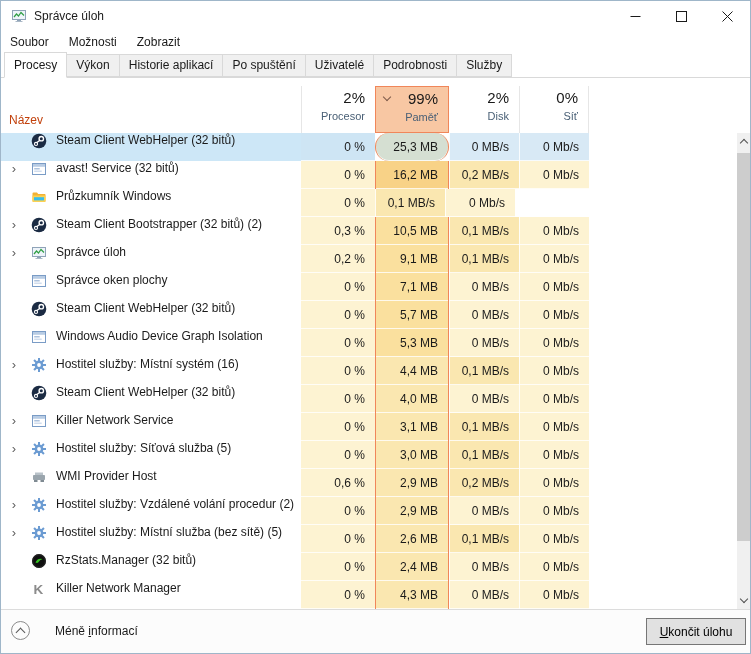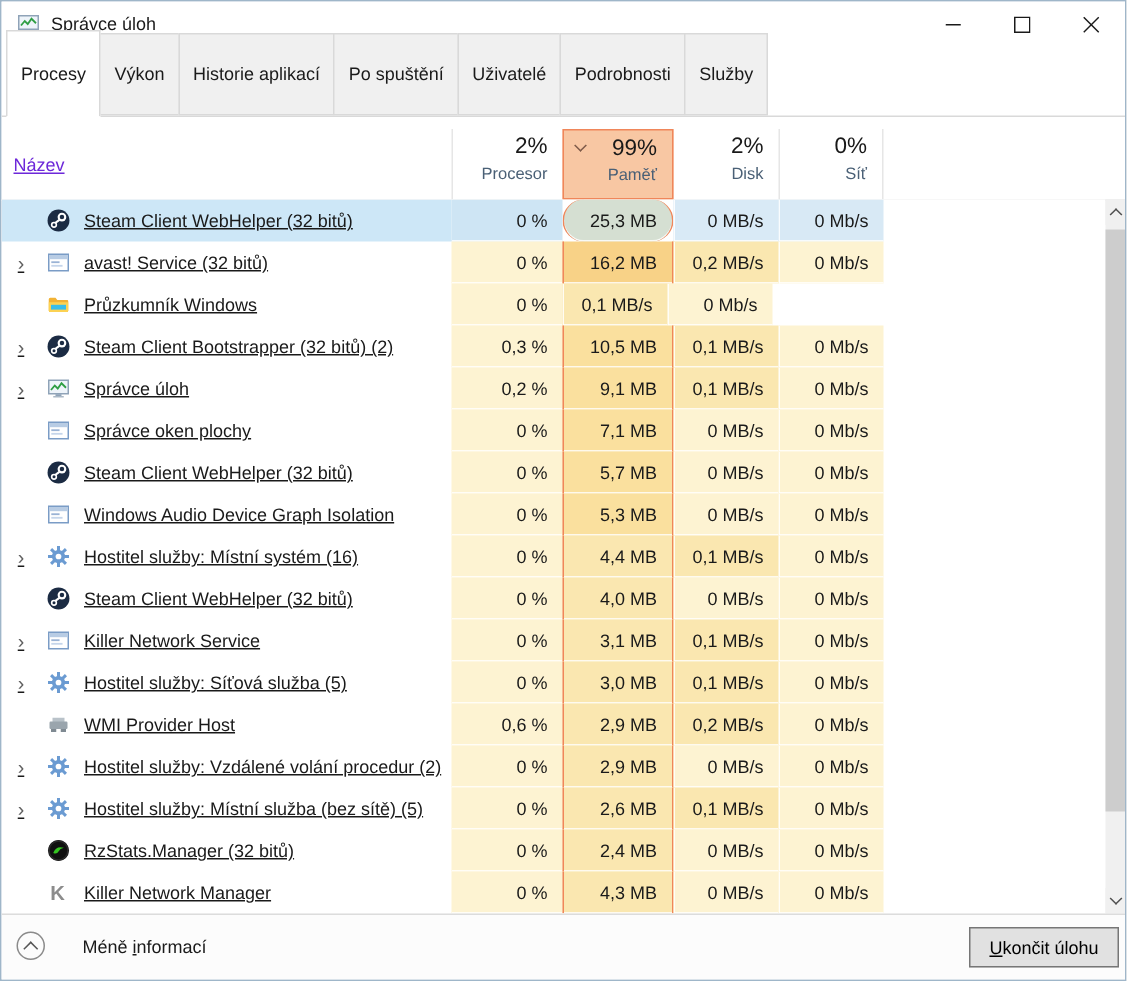--- a/index.html
+++ b/index.html
@@ -15,39 +15,39 @@
   .apptitle{font-size:12px;margin-left:7px;}
   .winbtns{position:absolute;right:0;top:0;height:30px;display:flex;}
   .winbtn{width:46px;height:30px;display:flex;align-items:center;justify-content:center;}
   .winbtn svg{stroke:#1a1a1a;stroke-width:1;fill:none;}
   
   .menubar{position:absolute;top:30px;left:0;right:0;height:22px;display:flex;align-items:center;background:#fff;}
   .menu-item{font-size:12px;padding:2px 10px;}
   .menu-item:first-child{padding-left:9px;}
   
   .tabbar{position:absolute;top:52px;left:0;right:0;height:24px;display:flex;align-items:flex-end;border-bottom:1px solid #d9d9d9;background:#fff;padding-left:3px;}
-  .tab{font-size:12px;height:21px;line-height:21px;padding:16px 9px;background:#f0f0f0;border:1px solid #d9d9d9;margin-right:-1px;white-space:nowrap;}
+  .tab{font-size:12px;height:21px;line-height:21px;padding:0 9px;background:#f0f0f0;border:1px solid #d9d9d9;margin-right:-1px;white-space:nowrap;}
   .tab.active{background:#fff;height:24px;line-height:24px;margin-bottom:-1px;border-bottom:1px solid #fff;position:relative;z-index:2;}
   
   .hdr{position:absolute;top:77px;left:0;right:0;height:55px;background:#fff;border-bottom:1px solid #e0e0e0;}
-  .namehdr{position:absolute;left:8px;bottom:16px;font-size:12px;color:#6d28d9;text-decoration:underline;}
+  .namehdr{position:absolute;left:8px;bottom:6px;font-size:12px;color:#c2410c;}
   .stathdr{position:absolute;top:8px;bottom:0;box-sizing:border-box;text-align:right;padding-right:10px;}
   .stathdr .shv{margin-top:3px;font-size:15px;color:#191919;}
   .stathdr .shl{margin-top:4px;font-size:11px;color:#4a6076;text-align:right;}
   .stathdr.c0{left:300px;width:74px;border-left:1px solid #e6e6e6;}
   .stathdr.c1{left:374px;width:74px;}
   .stathdr.c2{left:448px;width:70px;}
   .stathdr.c3{left:518px;width:70px;border-left:1px solid #e6e6e6;border-right:1px solid #e6e6e6;}
   .stathdr.hl{background:#F8C7A3;border:1px solid #F0865A;}
   .sort{position:absolute;left:8px;top:7px;width:5px;height:5px;border-left:1px solid #7d5a49;border-bottom:1px solid #7d5a49;transform:rotate(-45deg);}
   
   .tbody{position:absolute;top:132px;left:0;width:736px;height:476px;background:#fff;overflow:hidden;}
   .row{display:flex;height:28px;}
   .cell{box-sizing:border-box;}
-  .cell.name{width:300px;display:flex;align-items:center;overflow:hidden;text-decoration:underline;}
+  .cell.name{width:300px;display:flex;overflow:hidden;}
   .chev{width:16px;margin-left:5px;font-size:13px;color:#5f5f5f;text-align:center;flex:0 0 16px;}
   .chev.hidden{visibility:hidden;}
   .icon{width:16px;height:16px;margin-left:9px;margin-right:9px;flex:0 0 16px;}
   .icon svg{width:16px;height:16px;display:block;}
   .nm{font-size:12px;white-space:nowrap;}
   .stat{display:flex;align-items:center;justify-content:flex-end;padding-right:10px;font-size:12px;
         box-shadow:inset 0 -1px 0 rgba(255,255,255,.8);}
   .stat.cpu{width:74px;}
   .stat.mem{width:74px;border-left:1px solid #F0865A;border-right:1px solid #F0865A;}
   .stat.disk{width:70px;box-shadow:inset 1px 0 0 rgba(255,255,255,.85), inset 0 -1px 0 rgba(255,255,255,.8);}

